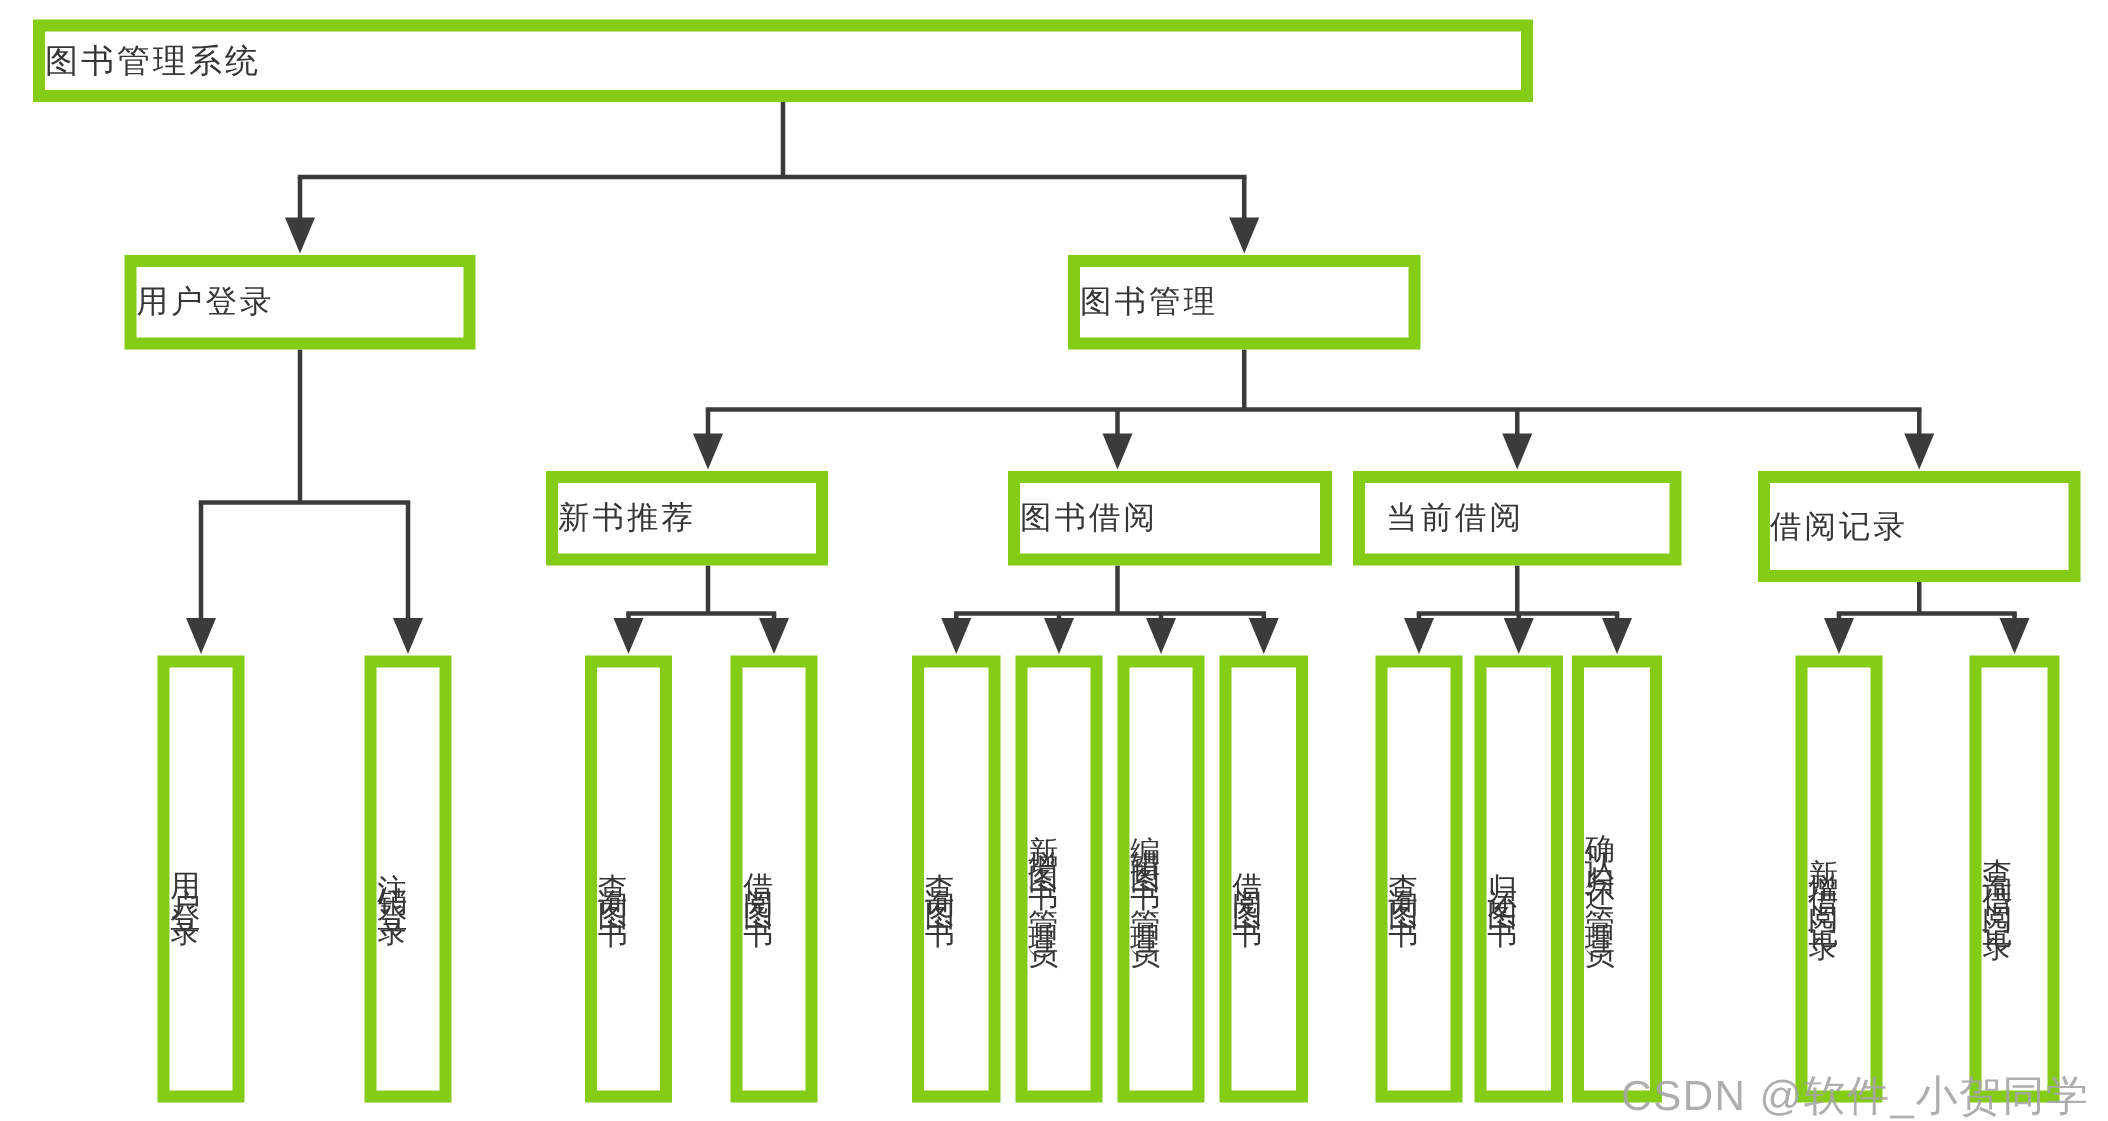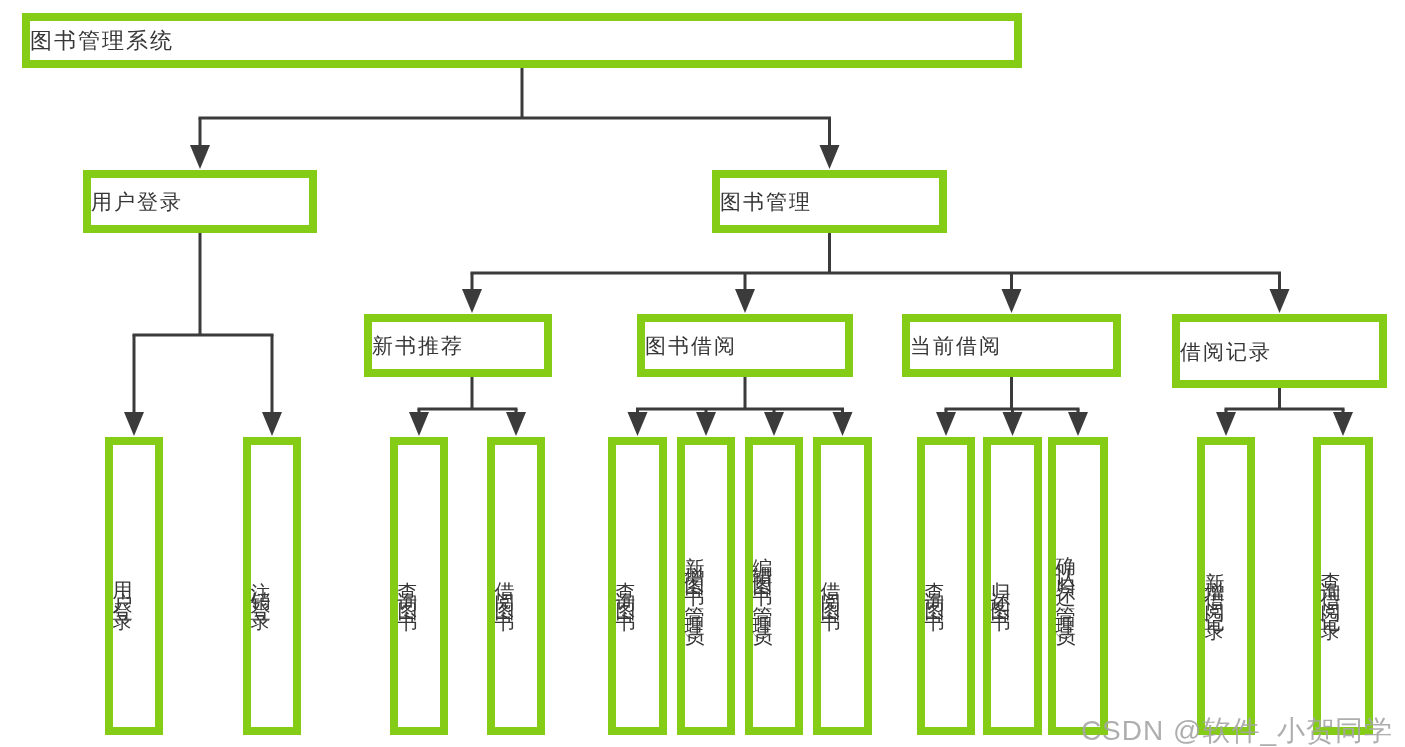--- a/index.html
+++ b/index.html
@@ -114,24 +114,24 @@
       </div>
       <div class="node" style="left: 83px; top: 170px; width: 234px; height: 63px;">
         <span class="node-label">用户登录</span>
       </div>
       <div class="node" style="left: 712px; top: 170px; width: 235px; height: 63px;">
         <span class="node-label">图书管理</span>
       </div>
       <div class="node" style="left: 364px; top: 314px; width: 188px; height: 63px;">
         <span class="node-label">新书推荐</span>
       </div>
-      <div class="node" style="left: 637px; top: 314px; width: 216px; height: 63px;">
+      <div class="node" style="left: 672px; top: 314px; width: 216px; height: 63px;">
         <span class="node-label">图书借阅</span>
       </div>
-      <div class="node" style="left: 902px; top: 314px; width: 219px; height: 63px;">
+      <div class="node" style="left: 902px; top: 314px; width: 219px; height: 63px; padding-left: 14px;">
         <span class="node-label">当前借阅</span>
       </div>
       <div class="node" style="left: 1172px; top: 314px; width: 215px; height: 74px;">
         <span class="node-label">借阅记录</span>
       </div>
       <div class="node vertical" style="left: 105px; top: 437px; width: 58px; height: 298px;">
         <span class="node-label">用户登录</span>
       </div>
       <div class="node vertical" style="left: 243px; top: 437px; width: 58px; height: 298px;">
         <span class="node-label">注销登录</span>

